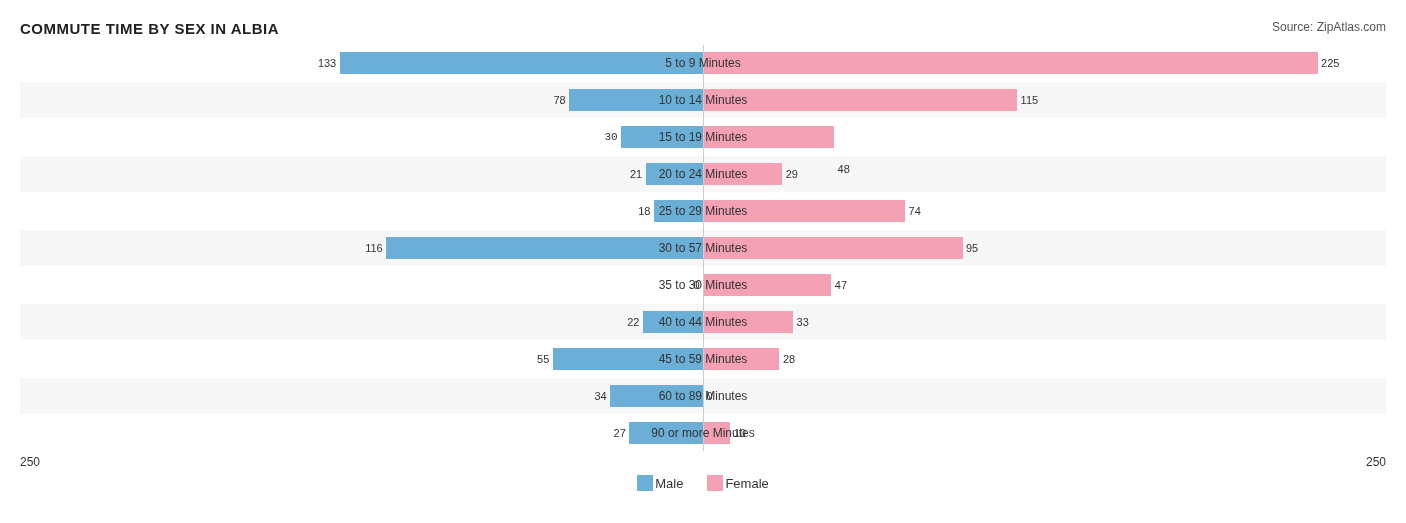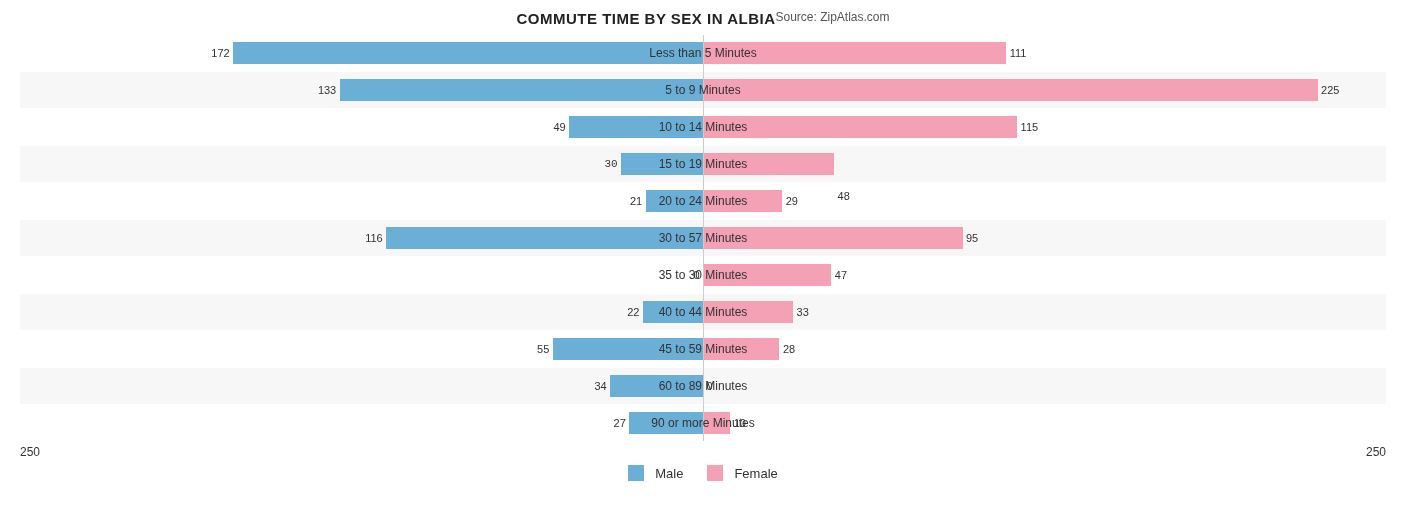--- a/index.html
+++ b/index.html
@@ -5,23 +5,24 @@
     * { box-sizing: border-box; margin: 0; padding: 0; }
     body {
       font-family: Arial, sans-serif;
       background: #fff;
       width: 1406px;
       min-height: 523px;
       padding: 10px 20px 20px 20px;
     }
     .chart-header {
       display: flex;
-      justify-content: center;
+      justify-content: space-between;
       align-items: flex-start;
       margin-bottom: 8px;
+      margin-top: 10px;
     }
     .chart-title {
       font-size: 15px;
       font-weight: bold;
       text-transform: uppercase;
       color: #222;
       letter-spacing: 0.5px;
     }
     .chart-source {
       font-size: 12px;
@@ -111,21 +112,21 @@
     }
     .legend {
       display: flex;
       justify-content: center;
       gap: 24px;
       margin-top: 6px;
     }
     .legend-item {
       display: flex;
       align-items: center;
-      gap: 11px;
+      gap: 2px;
       font-size: 13px;
       color: #333;
     }
     .legend-box {
       width: 16px;
       height: 16px;
     }
     .chart-rows-wrapper {
       position: relative;
       width: 100%;
@@ -145,46 +146,35 @@
 
 <div class="chart-header">
   <span class="chart-title">COMMUTE TIME BY SEX IN ALBIA</span>
   <span class="chart-source">Source: ZipAtlas.com</span>
 </div>
 
 <div class="chart-area">
   <div class="chart-rows-wrapper">
     <div class="center-line"></div>
 
-  <div class="row">
-        <div class="left-section">
-          <div class="bar-male" style="width: 68.8%;"></div>
-          <span class="val-male" style="right: 69.3%; top: 50%; transform: translateY(-50%);">172</span>
-        </div>
-        <span class="label-center">Less than 5 Minutes</span>
-        <div class="right-section">
-          <div class="bar-female" style="width: 44.4%;"></div>
-          <span class="val-female" style="left: 44.9%; top: 50%; transform: translateY(-50%);">111</span>
-        </div>
-      </div>
       <div class="row">
         <div class="left-section">
           <div class="bar-male" style="width: 53.2%;"></div>
           <span class="val-male" style="right: 53.7%; top: 50%; transform: translateY(-50%);">133</span>
         </div>
         <span class="label-center">5 to 9 Minutes</span>
         <div class="right-section">
           <div class="bar-female" style="width: 90%;"></div>
           <span class="val-female" style="left: 90.5%; top: 50%; transform: translateY(-50%);">225</span>
         </div>
       </div>
       <div class="row">
         <div class="left-section">
           <div class="bar-male" style="width: 19.6%;"></div>
-          <span class="val-male" style="right: 20.1%; top: 50%; transform: translateY(-50%);">49</span>
+          <span class="val-male" style="right: 20.1%; top: 50%; transform: translateY(-50%);">78</span>
         </div>
         <span class="label-center">10 to 14 Minutes</span>
         <div class="right-section">
           <div class="bar-female" style="width: 46%;"></div>
           <span class="val-female" style="left: 46.5%; top: 50%; transform: translateY(-50%);">115</span>
         </div>
       </div>
       <div class="row">
         <div class="left-section">
           <div class="bar-male" style="width: 12%;"></div>
@@ -198,20 +188,31 @@
       </div>
       <div class="row">
         <div class="left-section">
           <div class="bar-male" style="width: 8.4%;"></div>
           <span class="val-male" style="right: 8.9%; top: 50%; transform: translateY(-50%);">21</span>
         </div>
         <span class="label-center">20 to 24 Minutes</span>
         <div class="right-section">
           <div class="bar-female" style="width: 11.6%;"></div>
           <span class="val-female" style="left: 12.1%; top: 50%; transform: translateY(-50%);">29</span>
+        </div>
+      </div>
+      <div class="row">
+        <div class="left-section">
+          <div class="bar-male" style="width: 7.2%;"></div>
+          <span class="val-male" style="right: 7.7%; top: 50%; transform: translateY(-50%);">18</span>
+        </div>
+        <span class="label-center">25 to 29 Minutes</span>
+        <div class="right-section">
+          <div class="bar-female" style="width: 29.6%;"></div>
+          <span class="val-female" style="left: 30.1%; top: 50%; transform: translateY(-50%);">74</span>
         </div>
       </div>
       <div class="row">
         <div class="left-section">
           <div class="bar-male" style="width: 46.4%;"></div>
           <span class="val-male" style="right: 46.9%; top: 50%; transform: translateY(-50%);">116</span>
         </div>
         <span class="label-center">30 to 57 Minutes</span>
         <div class="right-section">
           <div class="bar-female" style="width: 38%;"></div>

